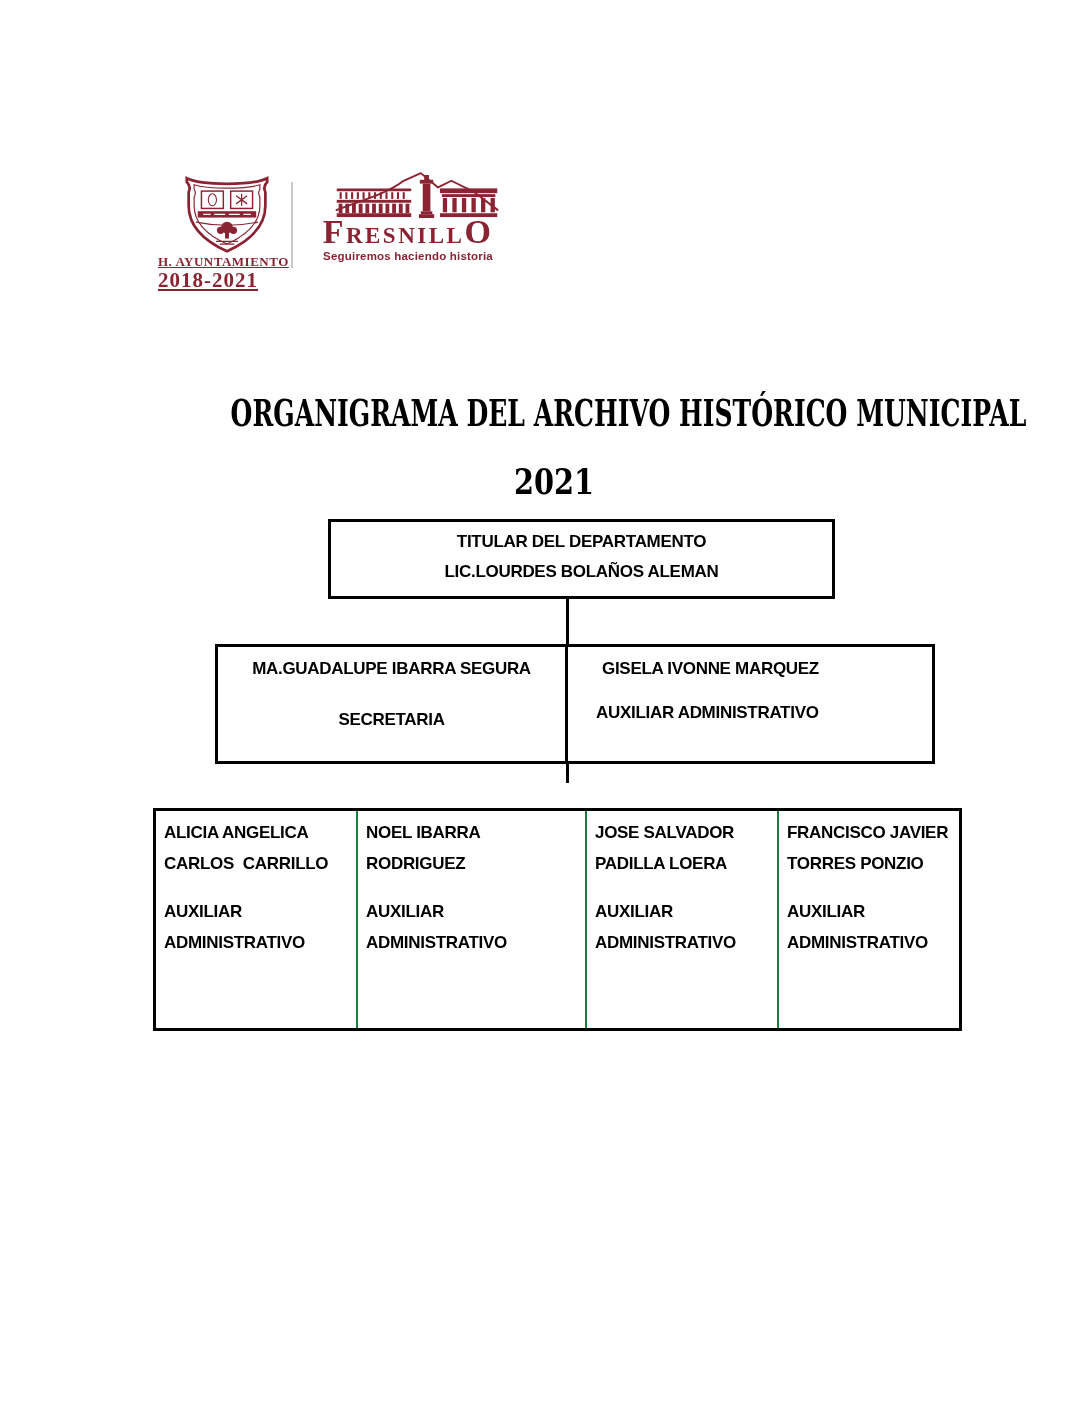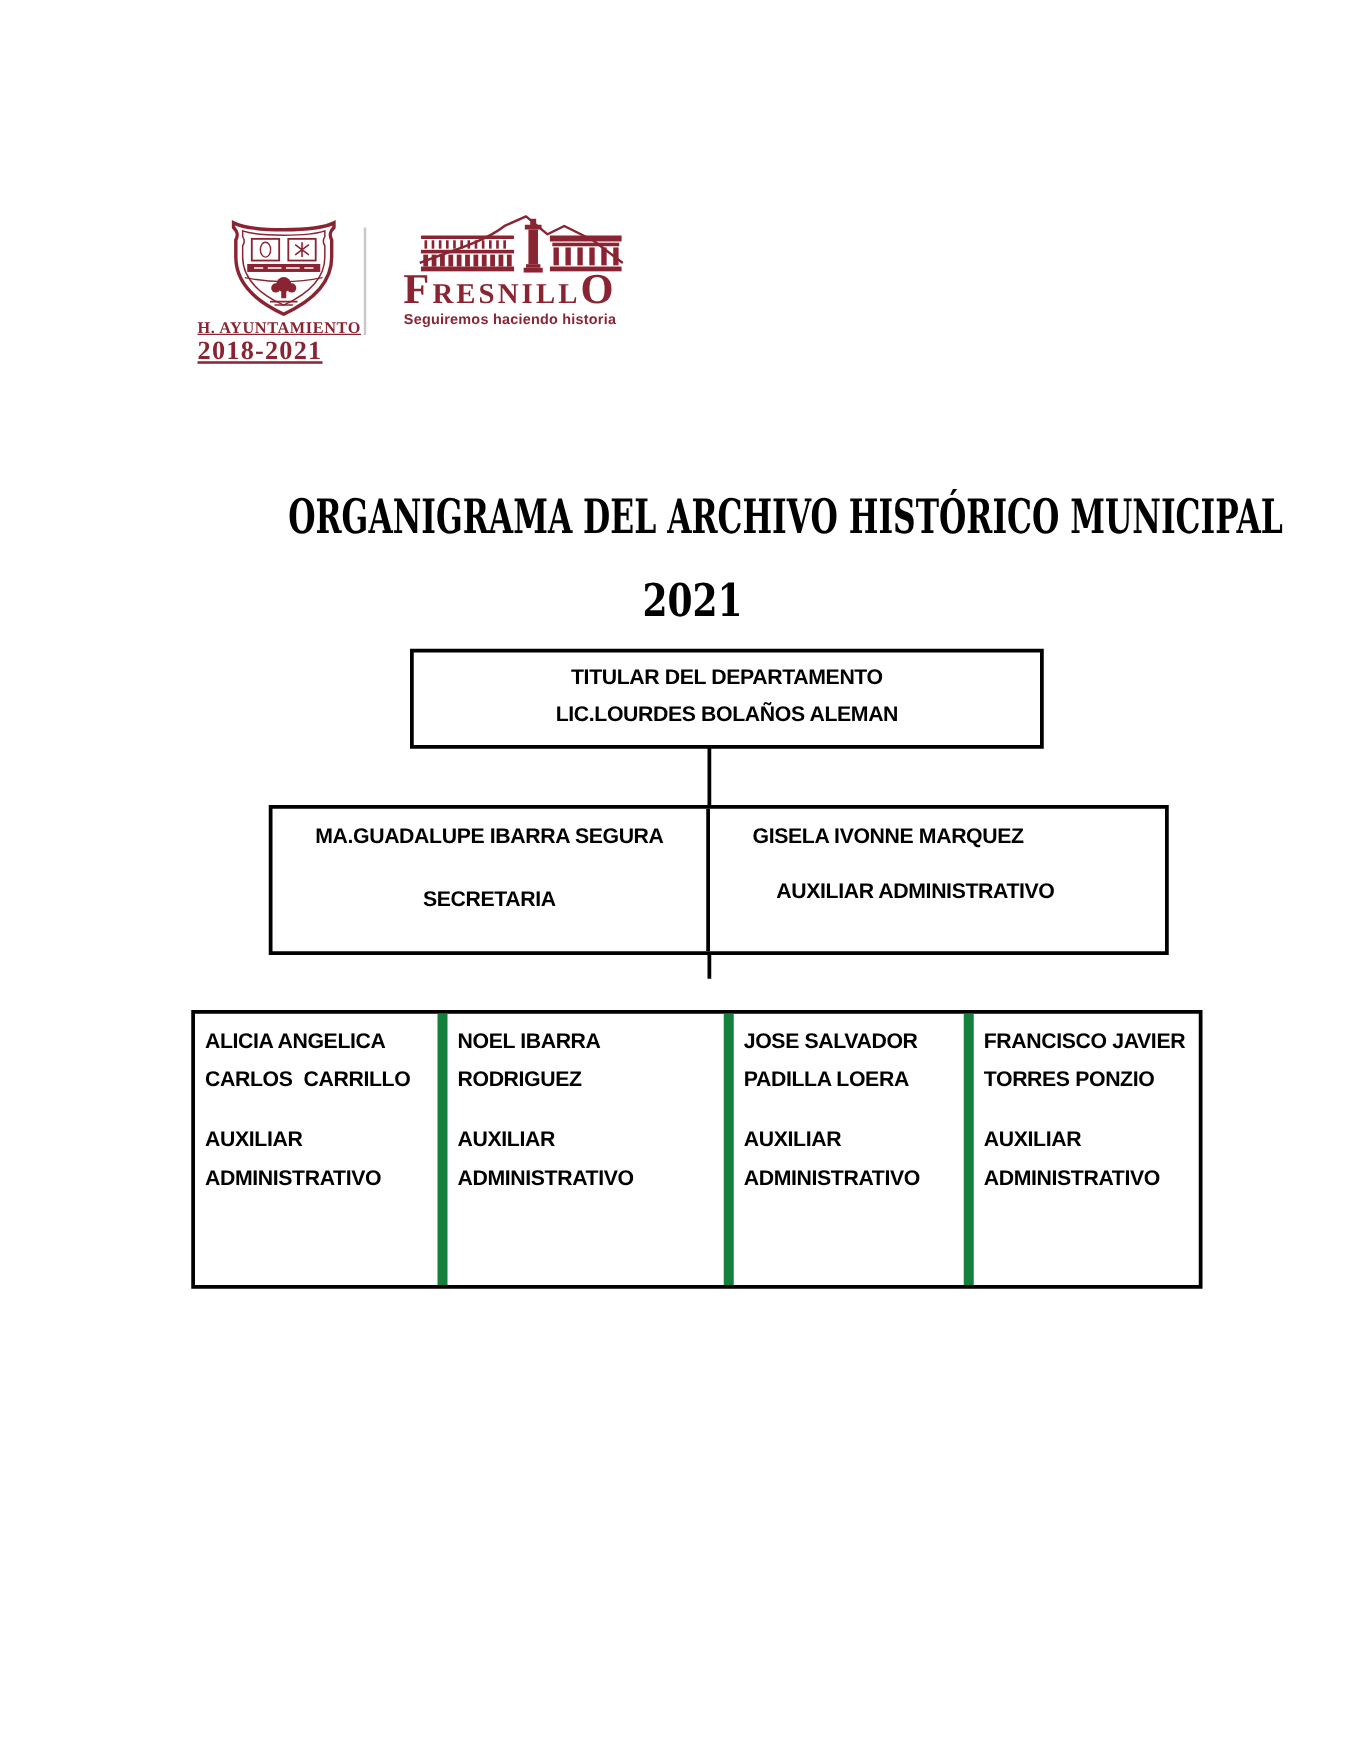--- a/index.html
+++ b/index.html
@@ -40,25 +40,25 @@
 
   .mid-box{position:absolute;left:215px;top:644px;width:720px;height:120px;
            border:3px solid #000;box-sizing:border-box;display:flex;}
   .mid-left{width:350px;border-right:3px solid #000;box-sizing:border-box;
             text-align:center;padding-top:6px;}
   .mid-left .role{margin-top:19px;}
   .mid-right{flex:1;padding-top:6px;}
   .mid-box div{line-height:32px;}
   .mid-right .n1{padding-left:34px;}
   .mid-right .n2{padding-left:9px;}
-  .mid-right .role{padding-left:53px;margin-top:12px;}
+  .mid-right .role{padding-left:28px;margin-top:12px;}
 
   .staff-table{position:absolute;left:153px;top:808px;width:809px;height:223px;
                border:3px solid #000;box-sizing:border-box;display:flex;}
-  .staff-cell{box-sizing:border-box;border-right:8px solid #15803d;padding:6px 7px 0 8px;}
+  .staff-cell{box-sizing:border-box;border-right:2px solid #15803d;padding:6px 7px 0 8px;}
   .staff-cell:last-child{border-right:none;}
   .staff-cell div{line-height:31px;white-space:pre;}
   .staff-cell .role1{margin-top:17px;}
   .c1{width:202px;} .c2{width:229px;} .c3{width:192px;} .c4{flex:1;}
 </style>
 </head>
 <body>
 
 <div class="page" style="--brand:#8a2433;">
 

